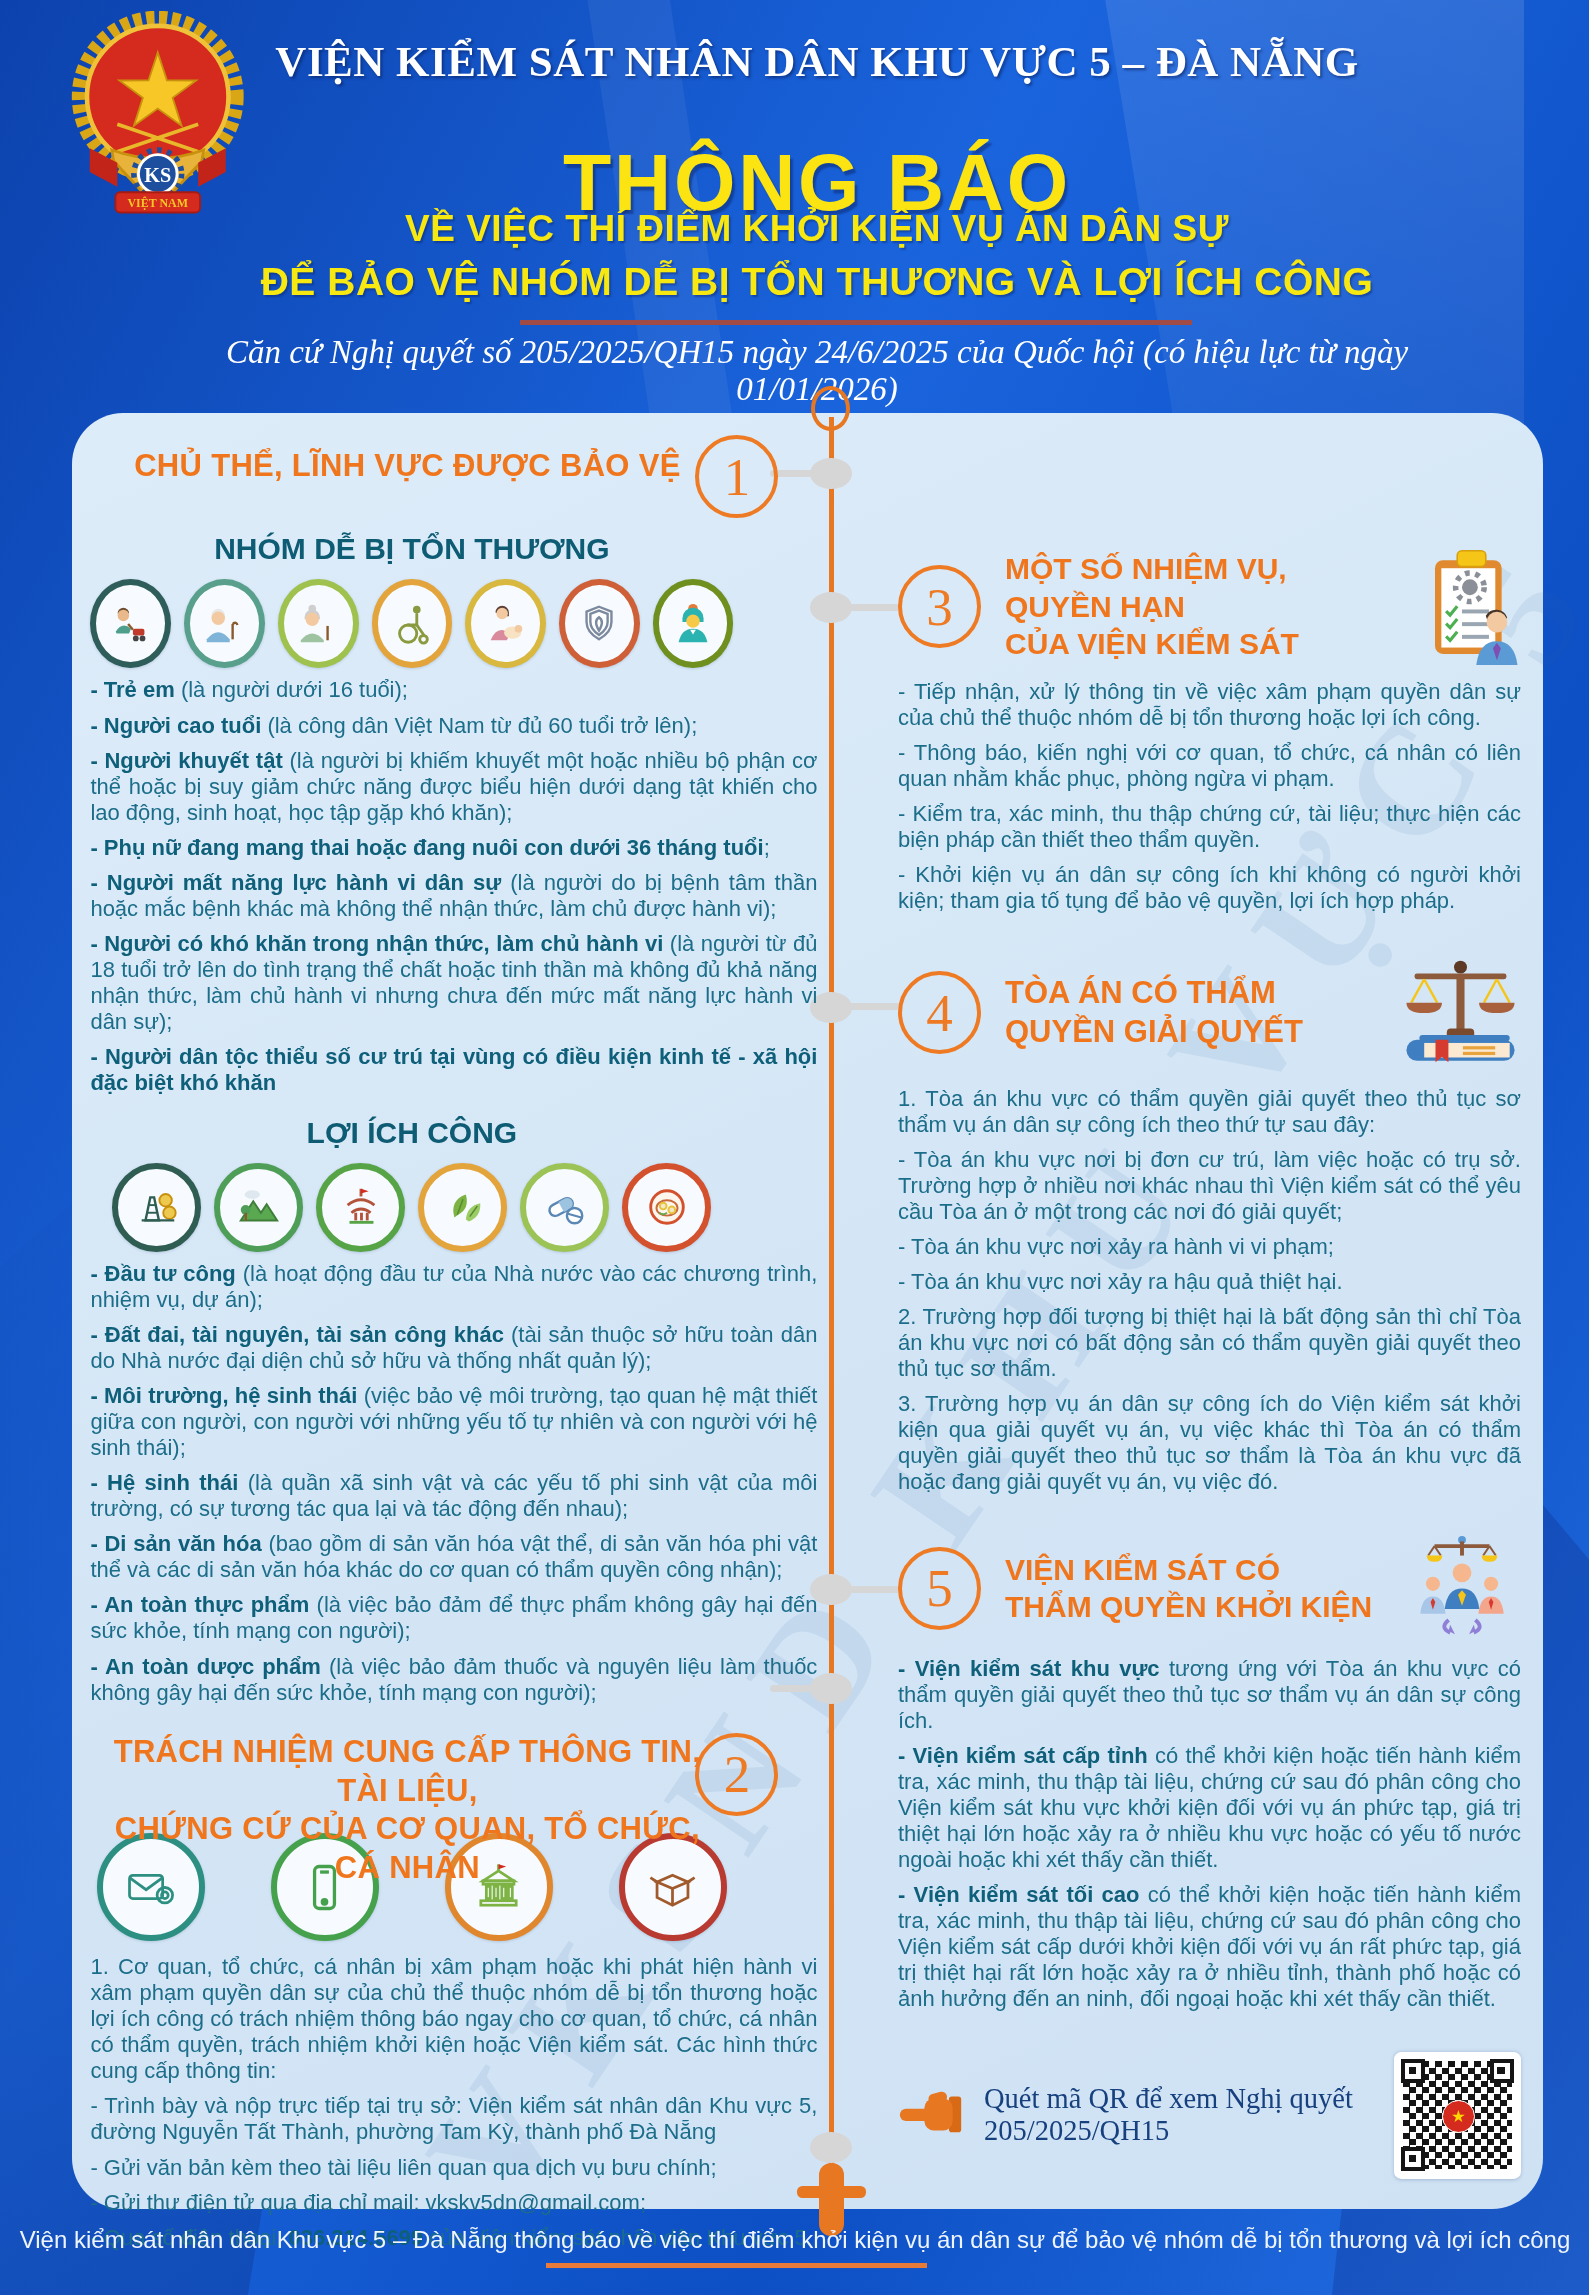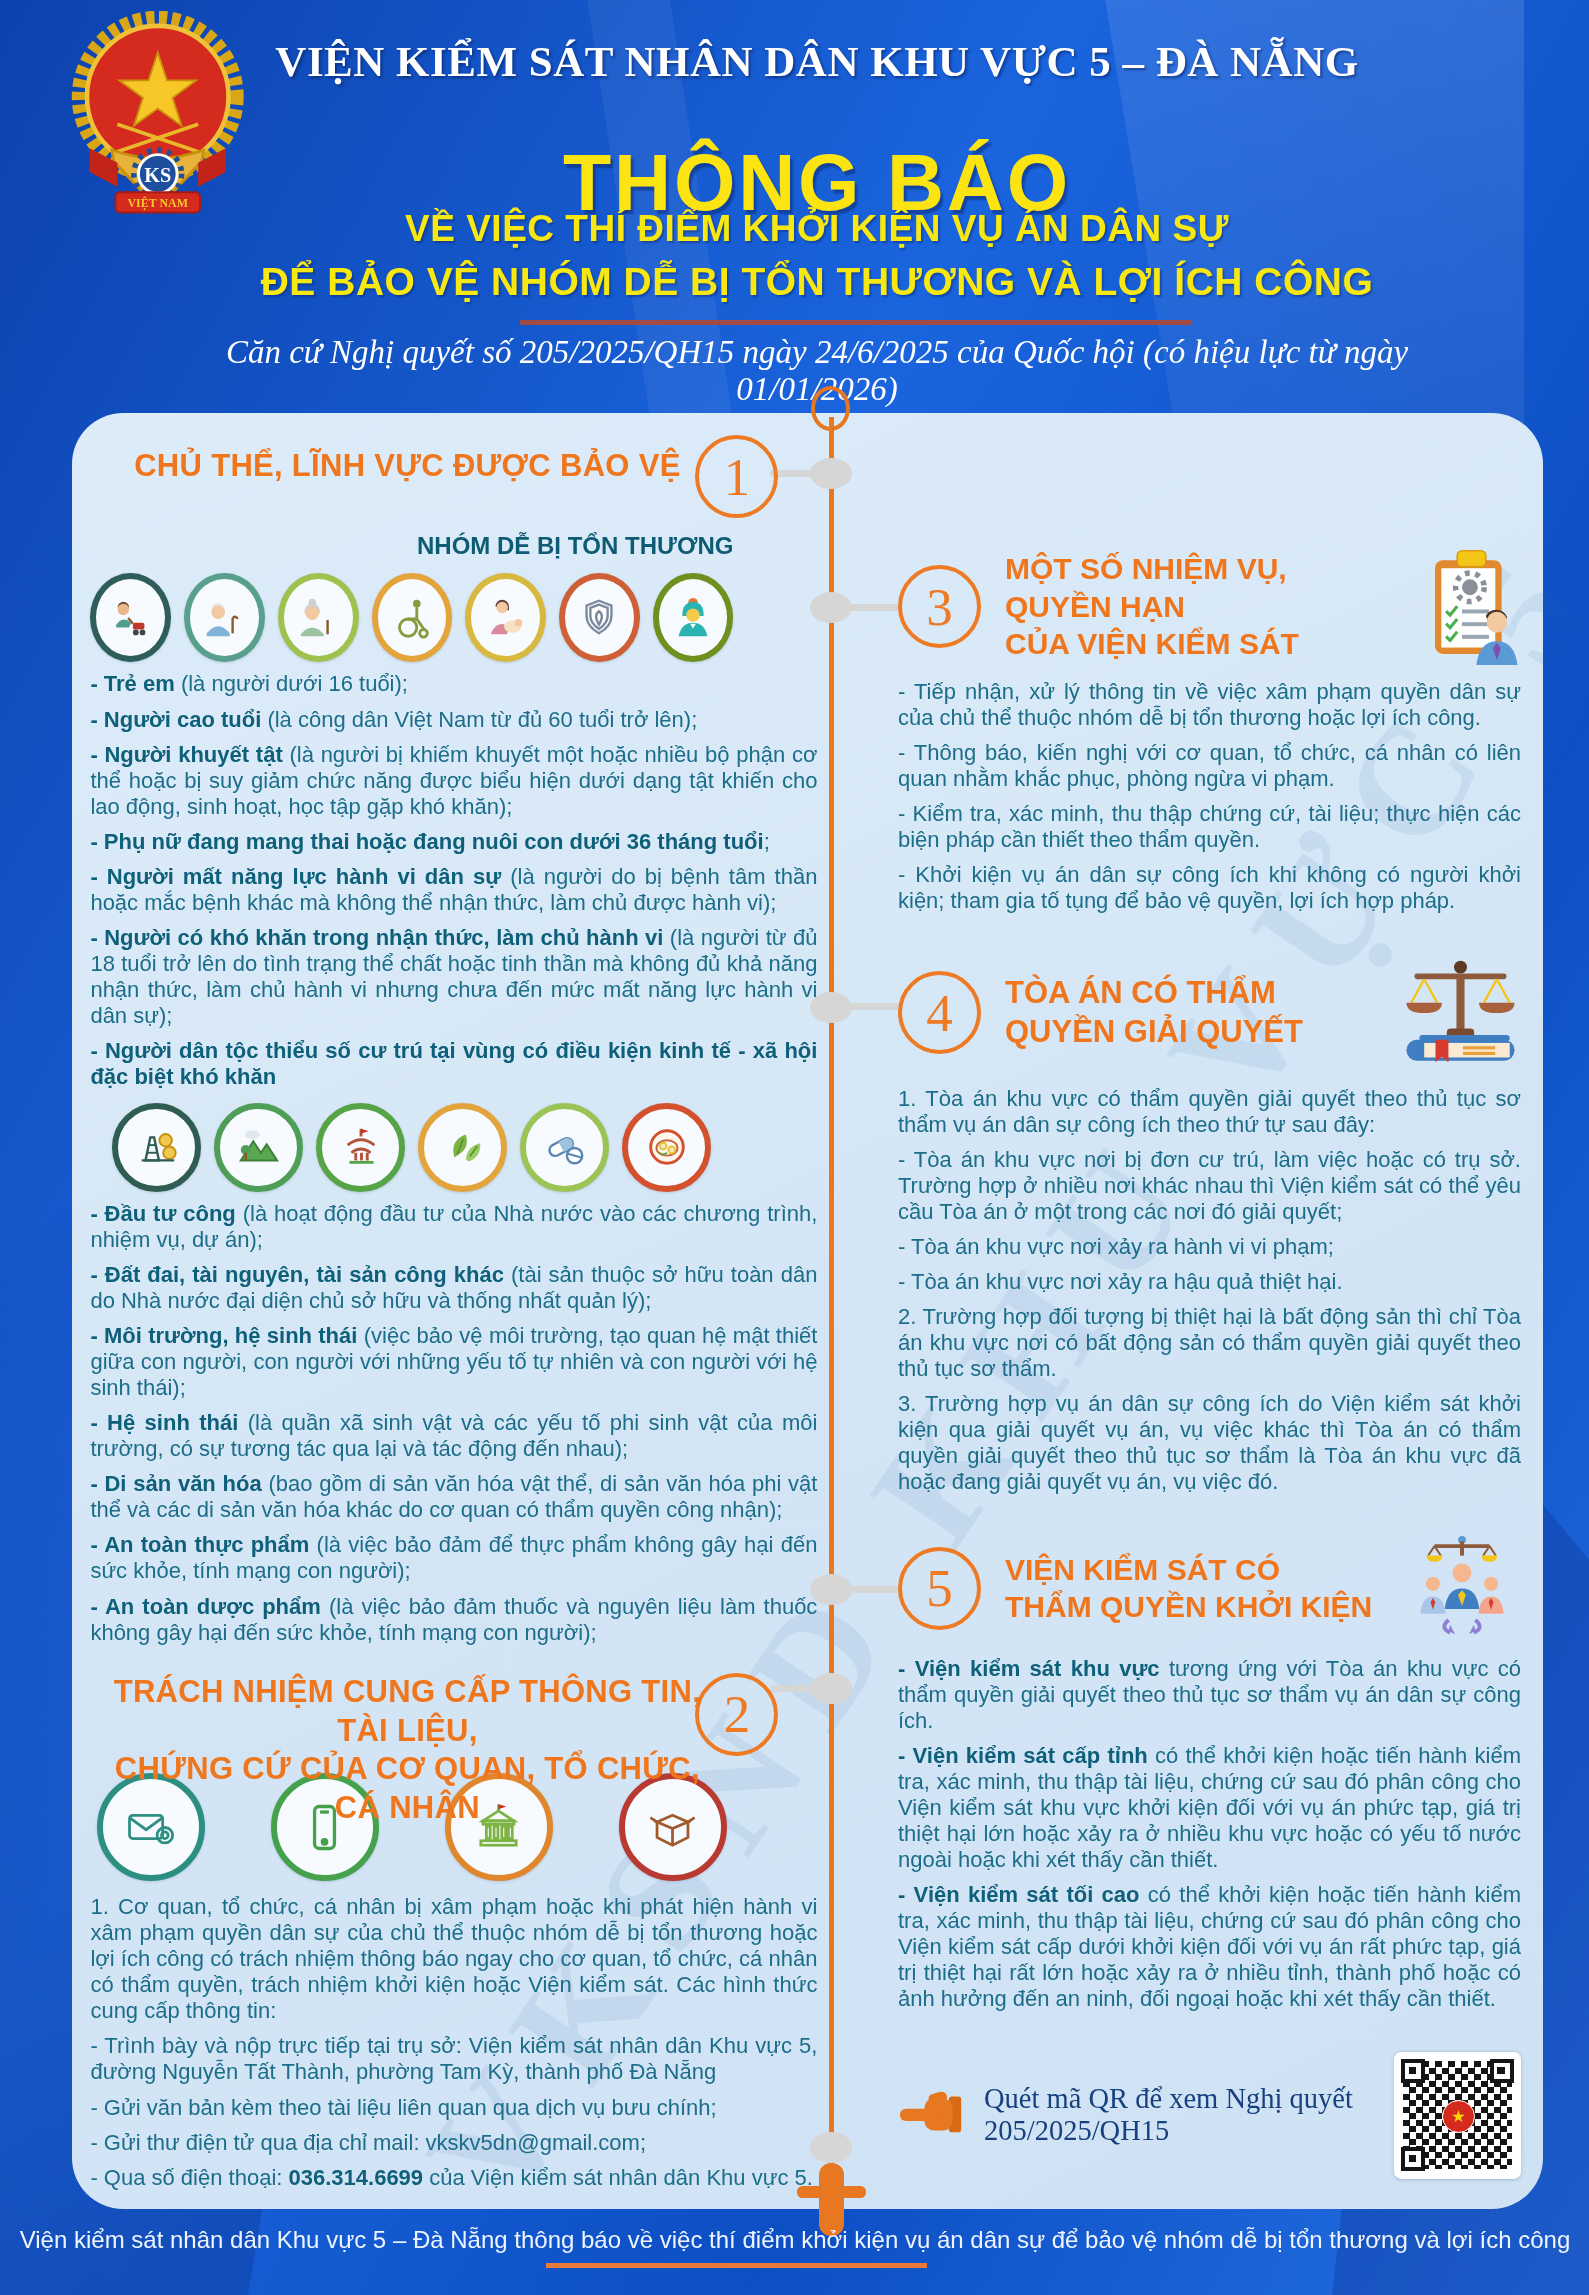--- a/index.html
+++ b/index.html
@@ -47,21 +47,21 @@
   .col-right{position:absolute;left:826px;top:129px;width:623px;}
 
   .sec-head{position:relative;min-height:88px;margin-bottom:3.7px;}
   .sec-title-l{position:absolute;left:0;top:13px;width:634px;text-align:center;
     color:#f0761d;font-weight:800;font-size:31px;letter-spacing:0.3px;}
   .sec-title-l.two{top:0;line-height:1.25;}
   .num-circle{width:75px;height:75px;border:4.6px solid #ee7a24;border-radius:50%;
     display:flex;align-items:center;justify-content:center;
     font-family:"Liberation Serif",serif;font-size:53px;color:#ee7a24;flex:0 0 auto;}
   .num-circle.abs{position:absolute;right:39px;top:0;}
-  .group-title{color:#0d5c74;font-weight:800;font-size:24px;text-align:right;width:643px;margin:9.2px 0 3.7px;}
+  .group-title{color:#0d5c74;font-weight:800;font-size:30px;text-align:center;width:643px;margin:9.2px 0 3.7px;}
   .icon-row{display:flex;justify-content:center;align-items:center;gap:13px;margin:13px 0 9.2px;width:643px;}
   .icon-row.wide{gap:66px;margin:16.5px 0 13px;}
   .ring{width:77px;height:77px;border-radius:50%;display:flex;align-items:center;justify-content:center;
     background:#f7fbff;box-shadow:0 0.9px 2.8px rgba(30,60,110,.18);}
   .ring.big{width:96px;height:96px;}
   .item{font-size:22px;line-height:1.18;color:#1b6d89;margin:9.2px 0;text-align:justify;}
   .lead{font-weight:700;color:#0e5f79;}
 
   .sec-head-r{display:flex;align-items:center;gap:24px;margin:3.7px 0 11px;}
   .r-title{color:#f0761d;font-weight:800;font-size:30px;line-height:1.25;}
@@ -212,20 +212,21 @@
         </div>
 
         <p class="item"><span class="lead">- Trẻ em</span><span> (là người dưới 16 tuổi);</span></p>
         <p class="item"><span class="lead">- Người cao tuổi</span><span> (là công dân Việt Nam từ đủ 60 tuổi trở lên);</span></p>
         <p class="item"><span class="lead">- Người khuyết tật</span><span> (là người bị khiếm khuyết một hoặc nhiều bộ phận cơ thể hoặc bị suy giảm chức năng được biểu hiện dưới dạng tật khiến cho lao động, sinh hoạt, học tập gặp khó khăn);</span></p>
         <p class="item"><span class="lead">- Phụ nữ đang mang thai hoặc đang nuôi con dưới 36 tháng tuổi</span><span>;</span></p>
         <p class="item"><span class="lead">- Người mất năng lực hành vi dân sự</span><span> (là người do bị bệnh tâm thần hoặc mắc bệnh khác mà không thể nhận thức, làm chủ được hành vi);</span></p>
         <p class="item"><span class="lead">- Người có khó khăn trong nhận thức, làm chủ hành vi</span><span> (là người từ đủ 18 tuổi trở lên do tình trạng thể chất hoặc tinh thần mà không đủ khả năng nhận thức, làm chủ hành vi nhưng chưa đến mức mất năng lực hành vi dân sự);</span></p>
         <p class="item"><span class="lead">- Người dân tộc thiểu số cư trú tại vùng có điều kiện kinh tế - xã hội đặc biệt khó khăn</span><span></span></p>
 
+        <div class="group-title" style="margin-top:20px">LỢI ÍCH CÔNG</div>
 
         <div class="icon-row">
           <span class="ring" style="border:6.4px solid #2f5d52">
             <svg width="46" height="46" viewBox="0 0 48 48">
                 <path d="M12 38l5-24h4l5 24z" fill="none" stroke="#2f5d52" stroke-width="2.5"></path>
                 <line x1="14" y1="30" x2="24" y2="30" stroke="#2f5d52" stroke-width="2"></line>
                 <line x1="15" y1="22" x2="23" y2="22" stroke="#2f5d52" stroke-width="2"></line>
                 <circle cx="33" cy="17" r="6.5" fill="#eec94f" stroke="#c8900d" stroke-width="2"></circle>
                 <circle cx="37" cy="30" r="6.5" fill="#eec94f" stroke="#c8900d" stroke-width="2"></circle>
                 <line x1="8" y1="38" x2="42" y2="38" stroke="#2f5d52" stroke-width="2.5"></line>

